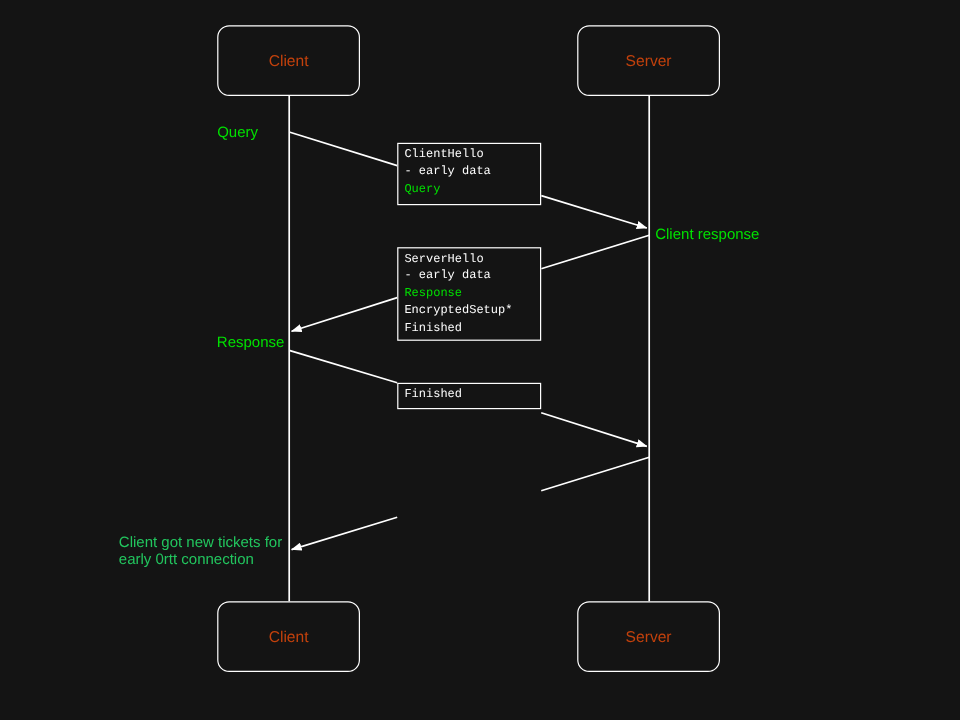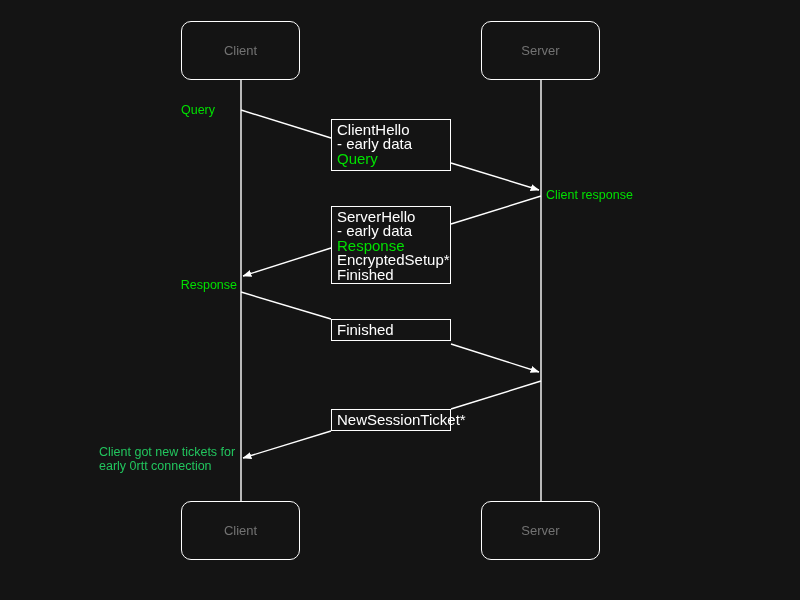--- a/index.html
+++ b/index.html
@@ -27,35 +27,35 @@
   
   .participant {
     position: absolute;
     box-sizing: border-box;
     border: 1.4px solid #ffffff;
     border-radius: 10px;
     background: #141414;
     display: flex;
     align-items: center;
     justify-content: center;
-    color: #737373;
+    color: #c2410c;
     font-size: 13px;
     font-family: "Liberation Sans", sans-serif;
   }
   
   .msgbox {
     position: absolute;
     box-sizing: border-box;
     border: 1.4px solid #ffffff;
     background: #141414;
     color: #ffffff;
-    font-size: 15px;
+    font-size: 10px;
     line-height: 14.4px;
     padding: 3px 0 3px 5px;
-    font-family: Liberation Sans, sans-serif;
+    font-family: Liberation Mono, monospace;
     white-space: nowrap;
   }
   .msgbox .ln { display: block; }
   .msgbox .ln.green { color: #00e000; }
   
   .label {
     position: absolute;
     font-size: 12.5px;
     line-height: 14px;
     font-family: "Liberation Sans", sans-serif;
@@ -143,17 +143,14 @@
     <span class="ln">- early data</span>
     <span class="ln green">Response</span>
     <span class="ln">EncryptedSetup*</span>
     <span class="ln">Finished</span>
   </div>
 
   <div class="msgbox" style="left:331px; top:319px; width:120px; height:22px;">
     <span class="ln">Finished</span>
   </div>
 
-  <div class="msgbox" style="left:331px; top:409px; width:120px; height:22px;">
-    <span class="ln">NewSessionTicket*</span>
-  </div>
 
 </div>
 
 </body></html>

